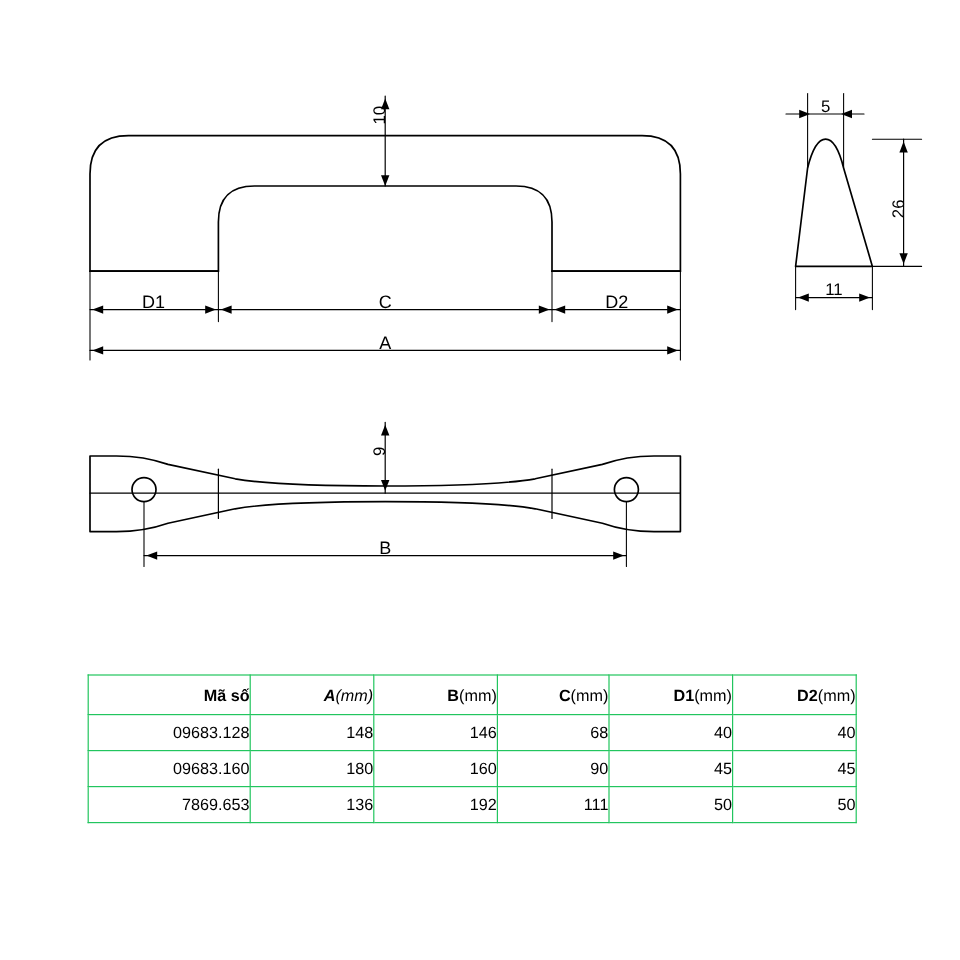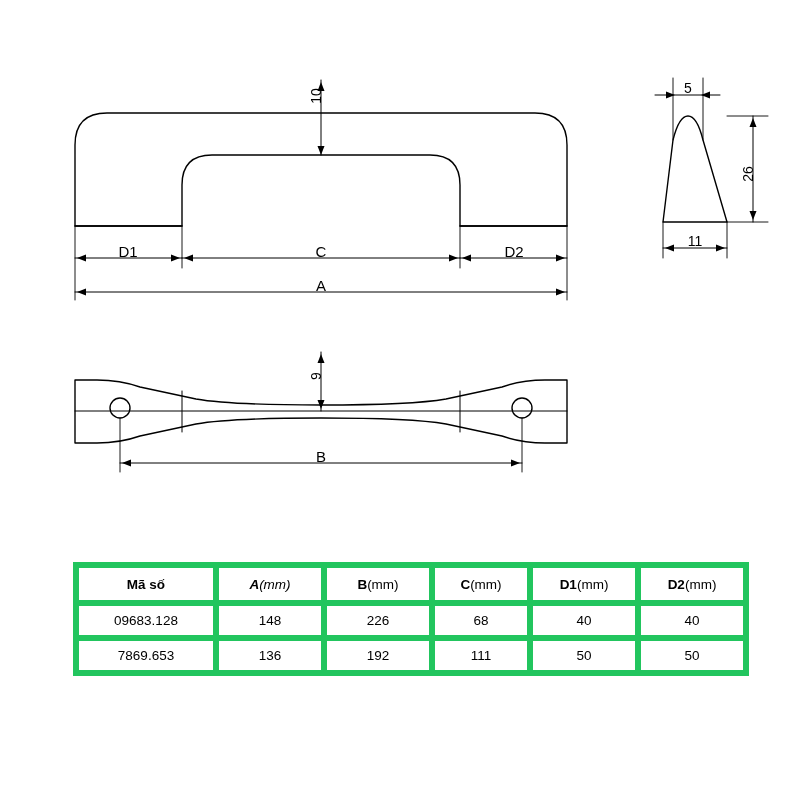--- a/index.html
+++ b/index.html
@@ -39,22 +39,22 @@
   }
   
   #spec-table {
     position: absolute;
     left: 73px;
     top: 562px;
     border-collapse: collapse;
     font-size: 13.5px;
   }
   #spec-table th, #spec-table td {
-    border: 6px solid #22c55e;
-    text-align: center;
+    border: 1px solid #22c55e;
+    text-align: right;
     padding: 0;
     height: 29px;
     font-weight: normal;
   }
   #spec-table th {
     font-weight: bold;
     height: 32px;
   }
   #spec-table th .unit {
     font-weight: normal;
@@ -246,24 +246,32 @@
         </th>
         <th class="col-d2">
           <span>D2</span><span class="unit">(mm)</span>
         </th>
       </tr>
     </thead>
     <tbody>
       <tr>
         <td>09683.128</td>
         <td>148</td>
-        <td>226</td>
+        <td>146</td>
         <td>68</td>
         <td>40</td>
         <td>40</td>
+      </tr>
+      <tr>
+        <td>09683.160</td>
+        <td>180</td>
+        <td>160</td>
+        <td>90</td>
+        <td>45</td>
+        <td>45</td>
       </tr>
       <tr>
         <td>7869.653</td>
         <td>136</td>
         <td>192</td>
         <td>111</td>
         <td>50</td>
         <td>50</td>
       </tr>
     </tbody>

